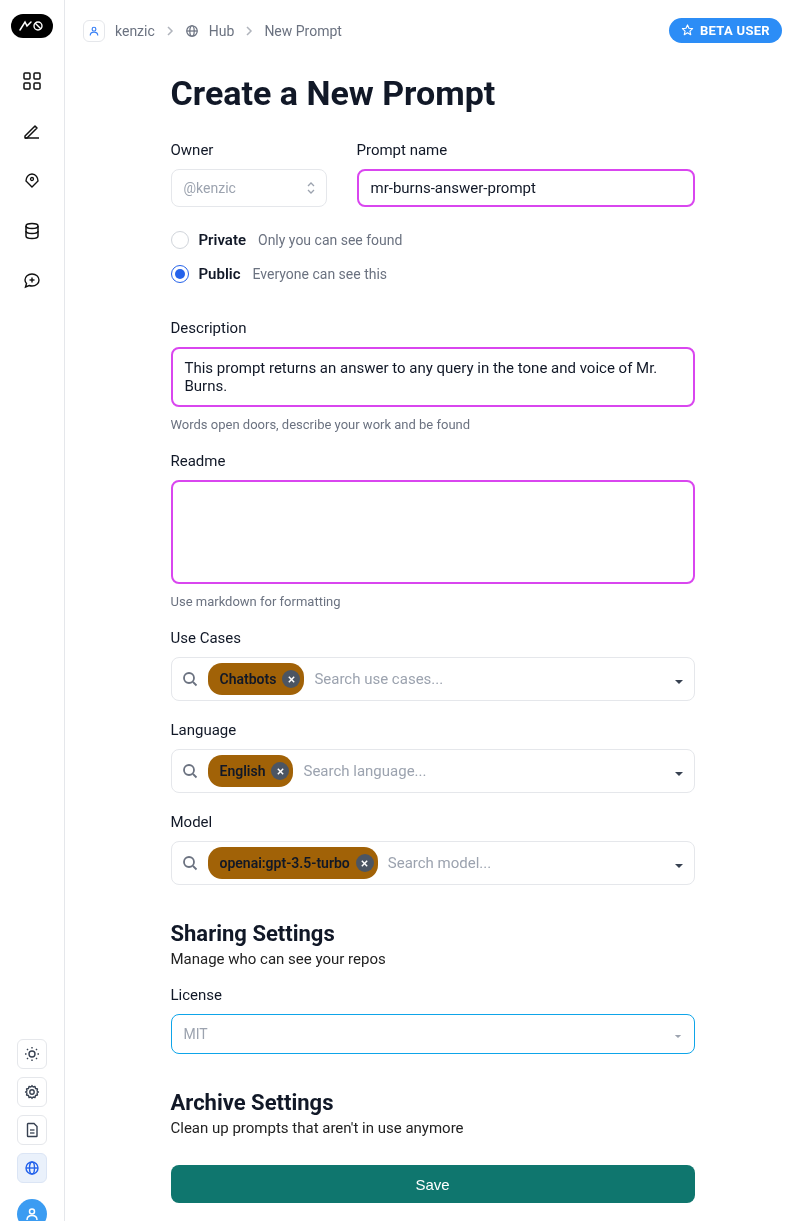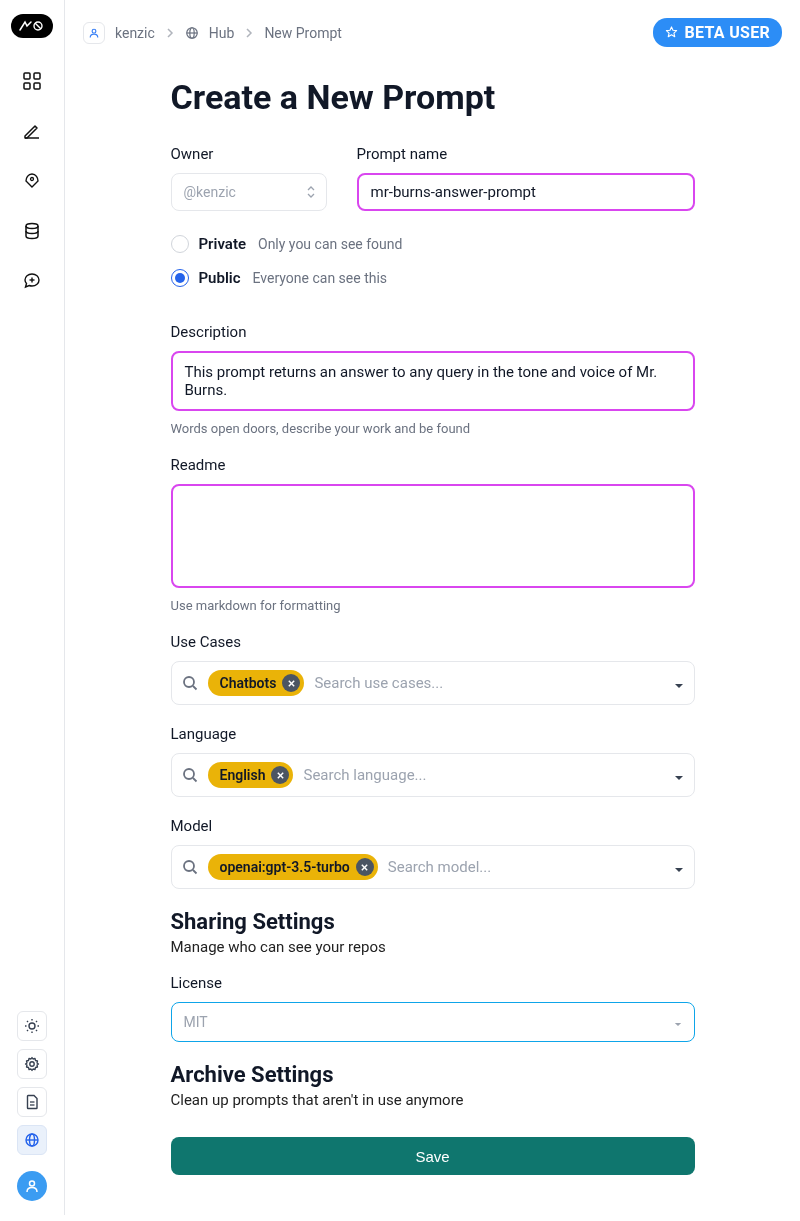--- a/index.html
+++ b/index.html
@@ -124,21 +124,21 @@
       color: #3b82f6;
     }
     .globe-mini {
       color: #6b7280;
       display: flex;
       align-items: center;
     }
     .beta-badge {
       background: #2c8df6;
       color: #fff;
-      font-size: 16px;
+      font-size: 13px;
       font-weight: 700;
       padding: 5px 12px;
       border-radius: 14px;
       display: flex;
       align-items: center;
       gap: 6px;
       letter-spacing: 0.3px;
       justify-content: space-between;
     }
     .content {
@@ -149,21 +149,21 @@
     h1 {
       font-size: 34px;
       font-weight: 700;
       color: #111827;
       margin-bottom: 28px;
     }
     h2 {
       font-size: 22px;
       font-weight: 700;
       color: #111827;
-      margin-top: 20px;
+      margin-top: 36px;
     }
     .sub {
       color: #222;
       font-size: 15px;
       margin-top: 4px;
       margin-bottom: 10px;
     }
     .row {
       display: flex;
       gap: 30px;
@@ -272,23 +272,23 @@
       display: flex;
       align-items: center;
       padding: 0 10px;
       gap: 10px;
     }
     .tagbox .search-ico {
       color: #6b7280;
       display: flex;
     }
     .chip {
-      background: #eab308;
+      background: #a16207;
       border-radius: 14px;
-      height: 26px;
+      height: 32px;
       display: flex;
       align-items: center;
       padding: 0 4px 0 12px;
       gap: 6px;
       font-size: 14px;
       font-weight: 600;
       color: #111827;
     }
     .chip .chip-x {
       width: 18px;

